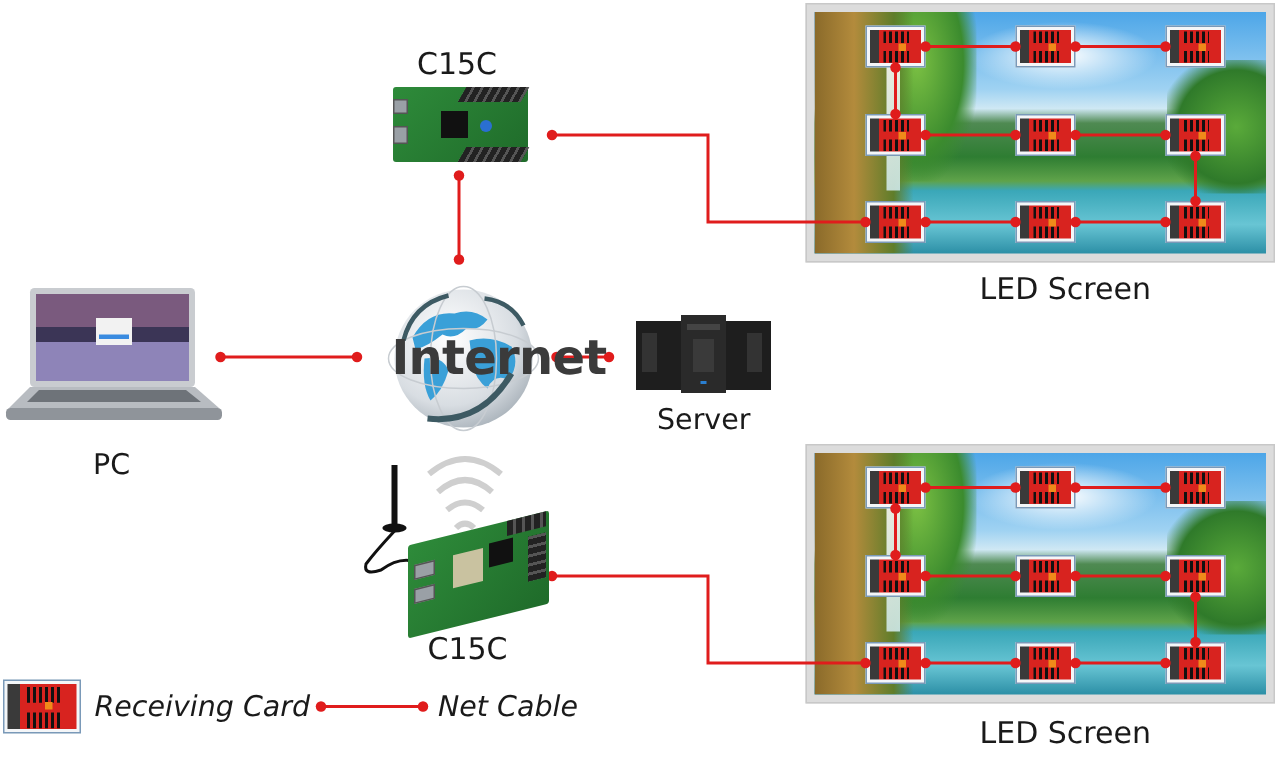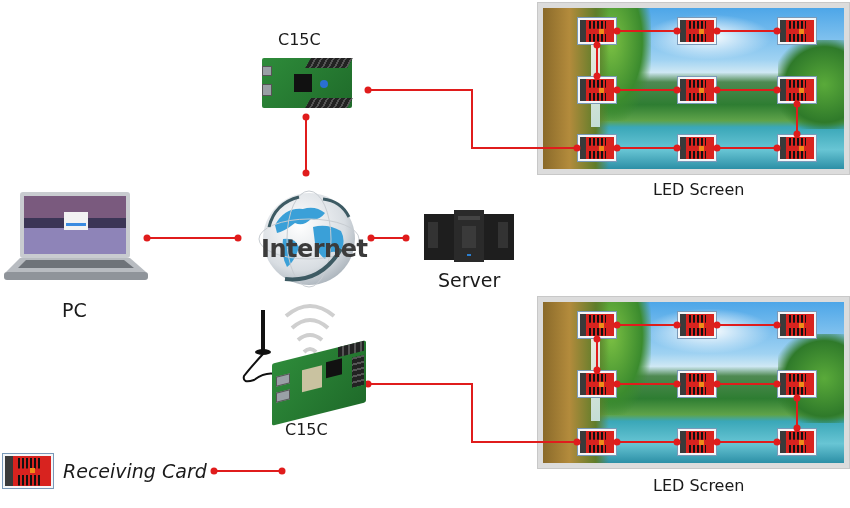--- a/index.html
+++ b/index.html
@@ -1,20 +1,20 @@
 <!DOCTYPE html>
 <html><head>
 <meta charset="utf-8">
 <style>
   * { box-sizing: border-box; margin: 0; padding: 0; }
   html, body { width: 850px; height: 508px; background: #ffffff; overflow: hidden; }
   body { position: relative; font-family: "DejaVu Sans", sans-serif; color: #1a1a1a; }
   .abs { position: absolute; }
   .label { font-size: 19px; color: #1a1a1a; white-space: nowrap; }
-  .label.big { font-size: 16px; }
+  .label.big { font-size: 20px; }
   svg.layer { position: absolute; left: 0; top: 0; width: 850px; height: 508px; }
   .screen { position: absolute; background: #dcdcdc; border: 1px solid #c8c8c8; padding: 5px; }
   .scene { position: relative; width: 100%; height: 100%; overflow: hidden;
     background:
       radial-gradient(ellipse 30% 20% at 55% 18%, #ffffff 0%, rgba(255,255,255,0) 70%),
       linear-gradient(180deg, #4da6e8 0%, #9fd2f2 32%, #cfe8f4 40%, #4f8a52 46%, #2e7d32 60%, #5fa34a 70%, #3aa7b8 74%, #68c5d4 88%, #2c8fa6 100%);
   }
   .cliff { position: absolute; left: 0; top: 0; width: 22%; height: 100%;
     background: linear-gradient(90deg, #8a6a2a 0%, #b38b3c 40%, #5f7d2a 80%, rgba(60,120,40,0) 100%); }
   .trees-l { position: absolute; left: 14%; top: 0; width: 22%; height: 70%;
@@ -210,21 +210,21 @@
     <circle cx="54" cy="52" r="46" fill="url(#gl)"></circle>
     <path d="M20 38 Q30 20 48 22 Q60 18 70 26 Q64 34 56 32 Q48 40 40 36 Q30 44 22 46 Z" fill="#3aa0d8"></path>
     <path d="M58 40 Q72 36 86 44 Q92 56 84 66 Q74 62 70 72 Q62 66 60 56 Z" fill="#3aa0d8"></path>
     <path d="M28 52 Q40 50 44 60 Q40 74 32 80 Q26 70 28 52 Z" fill="#3aa0d8"></path>
     <ellipse cx="54" cy="52" rx="50" ry="20" fill="none" stroke="#c7ccd1" stroke-width="1"></ellipse>
     <ellipse cx="54" cy="52" rx="22" ry="48" fill="none" stroke="#c7ccd1" stroke-width="1"></ellipse>
     <path d="M14 40 Q20 16 44 10" fill="none" stroke="#3d5a63" stroke-width="3"></path>
     <path d="M94 30 Q86 14 68 12" fill="none" stroke="#3d5a63" stroke-width="3"></path>
     <path d="M30 92 Q66 96 86 62" fill="none" stroke="#3d5a63" stroke-width="4"></path>
   </svg>
-  <div class="abs" style="left:6px; top:48px; font-size:24px; font-weight:bold; color:#3b3b3b; letter-spacing:-0.5px;">Internet</div>
+  <div class="abs" style="left:6px; top:32px; font-size:32px; font-weight:bold; color:#3b3b3b; letter-spacing:-0.5px;">Internet</div>
 </div>
 
 <div class="abs" style="left:420px; top:208px; width:98px; height:56px;">
   <svg width="98" height="56" viewBox="0 0 98 56">
     <rect x="4" y="6" width="30" height="46" fill="#1e1e1e"></rect>
     <rect x="64" y="6" width="30" height="46" fill="#1e1e1e"></rect>
     <rect x="34" y="2" width="30" height="52" fill="#2a2a2a"></rect>
     <rect x="38" y="8" width="22" height="4" fill="#444"></rect>
     <rect x="42" y="18" width="14" height="22" fill="#3a3a3a"></rect>
     <rect x="8" y="14" width="10" height="26" fill="#333"></rect>
@@ -278,13 +278,14 @@
 <div class="abs" style="left:0; top:446px; width:400px; height:50px;font-style:italic;">
   <div class="rcard" style="left:2px; top:7px; width:52px; height:36px;">
       <div class="rcard-inner"></div>
     </div>
   <div class="label abs" style="left:63px; top:14px;">Receiving Card</div>
   <svg class="abs" style="left:208px; top:20px;" width="80" height="10" viewBox="0 0 80 10">
     <line x1="6" y1="5" x2="74" y2="5" stroke="#e01c1c" stroke-width="2"></line>
     <circle cx="6" cy="5" r="3.5" fill="#e01c1c"></circle>
     <circle cx="74" cy="5" r="3.5" fill="#e01c1c"></circle>
   </svg>
+  <div class="label abs" style="left:292px; top:14px;">Net Cable</div>
 </div>
 
 </body></html>

